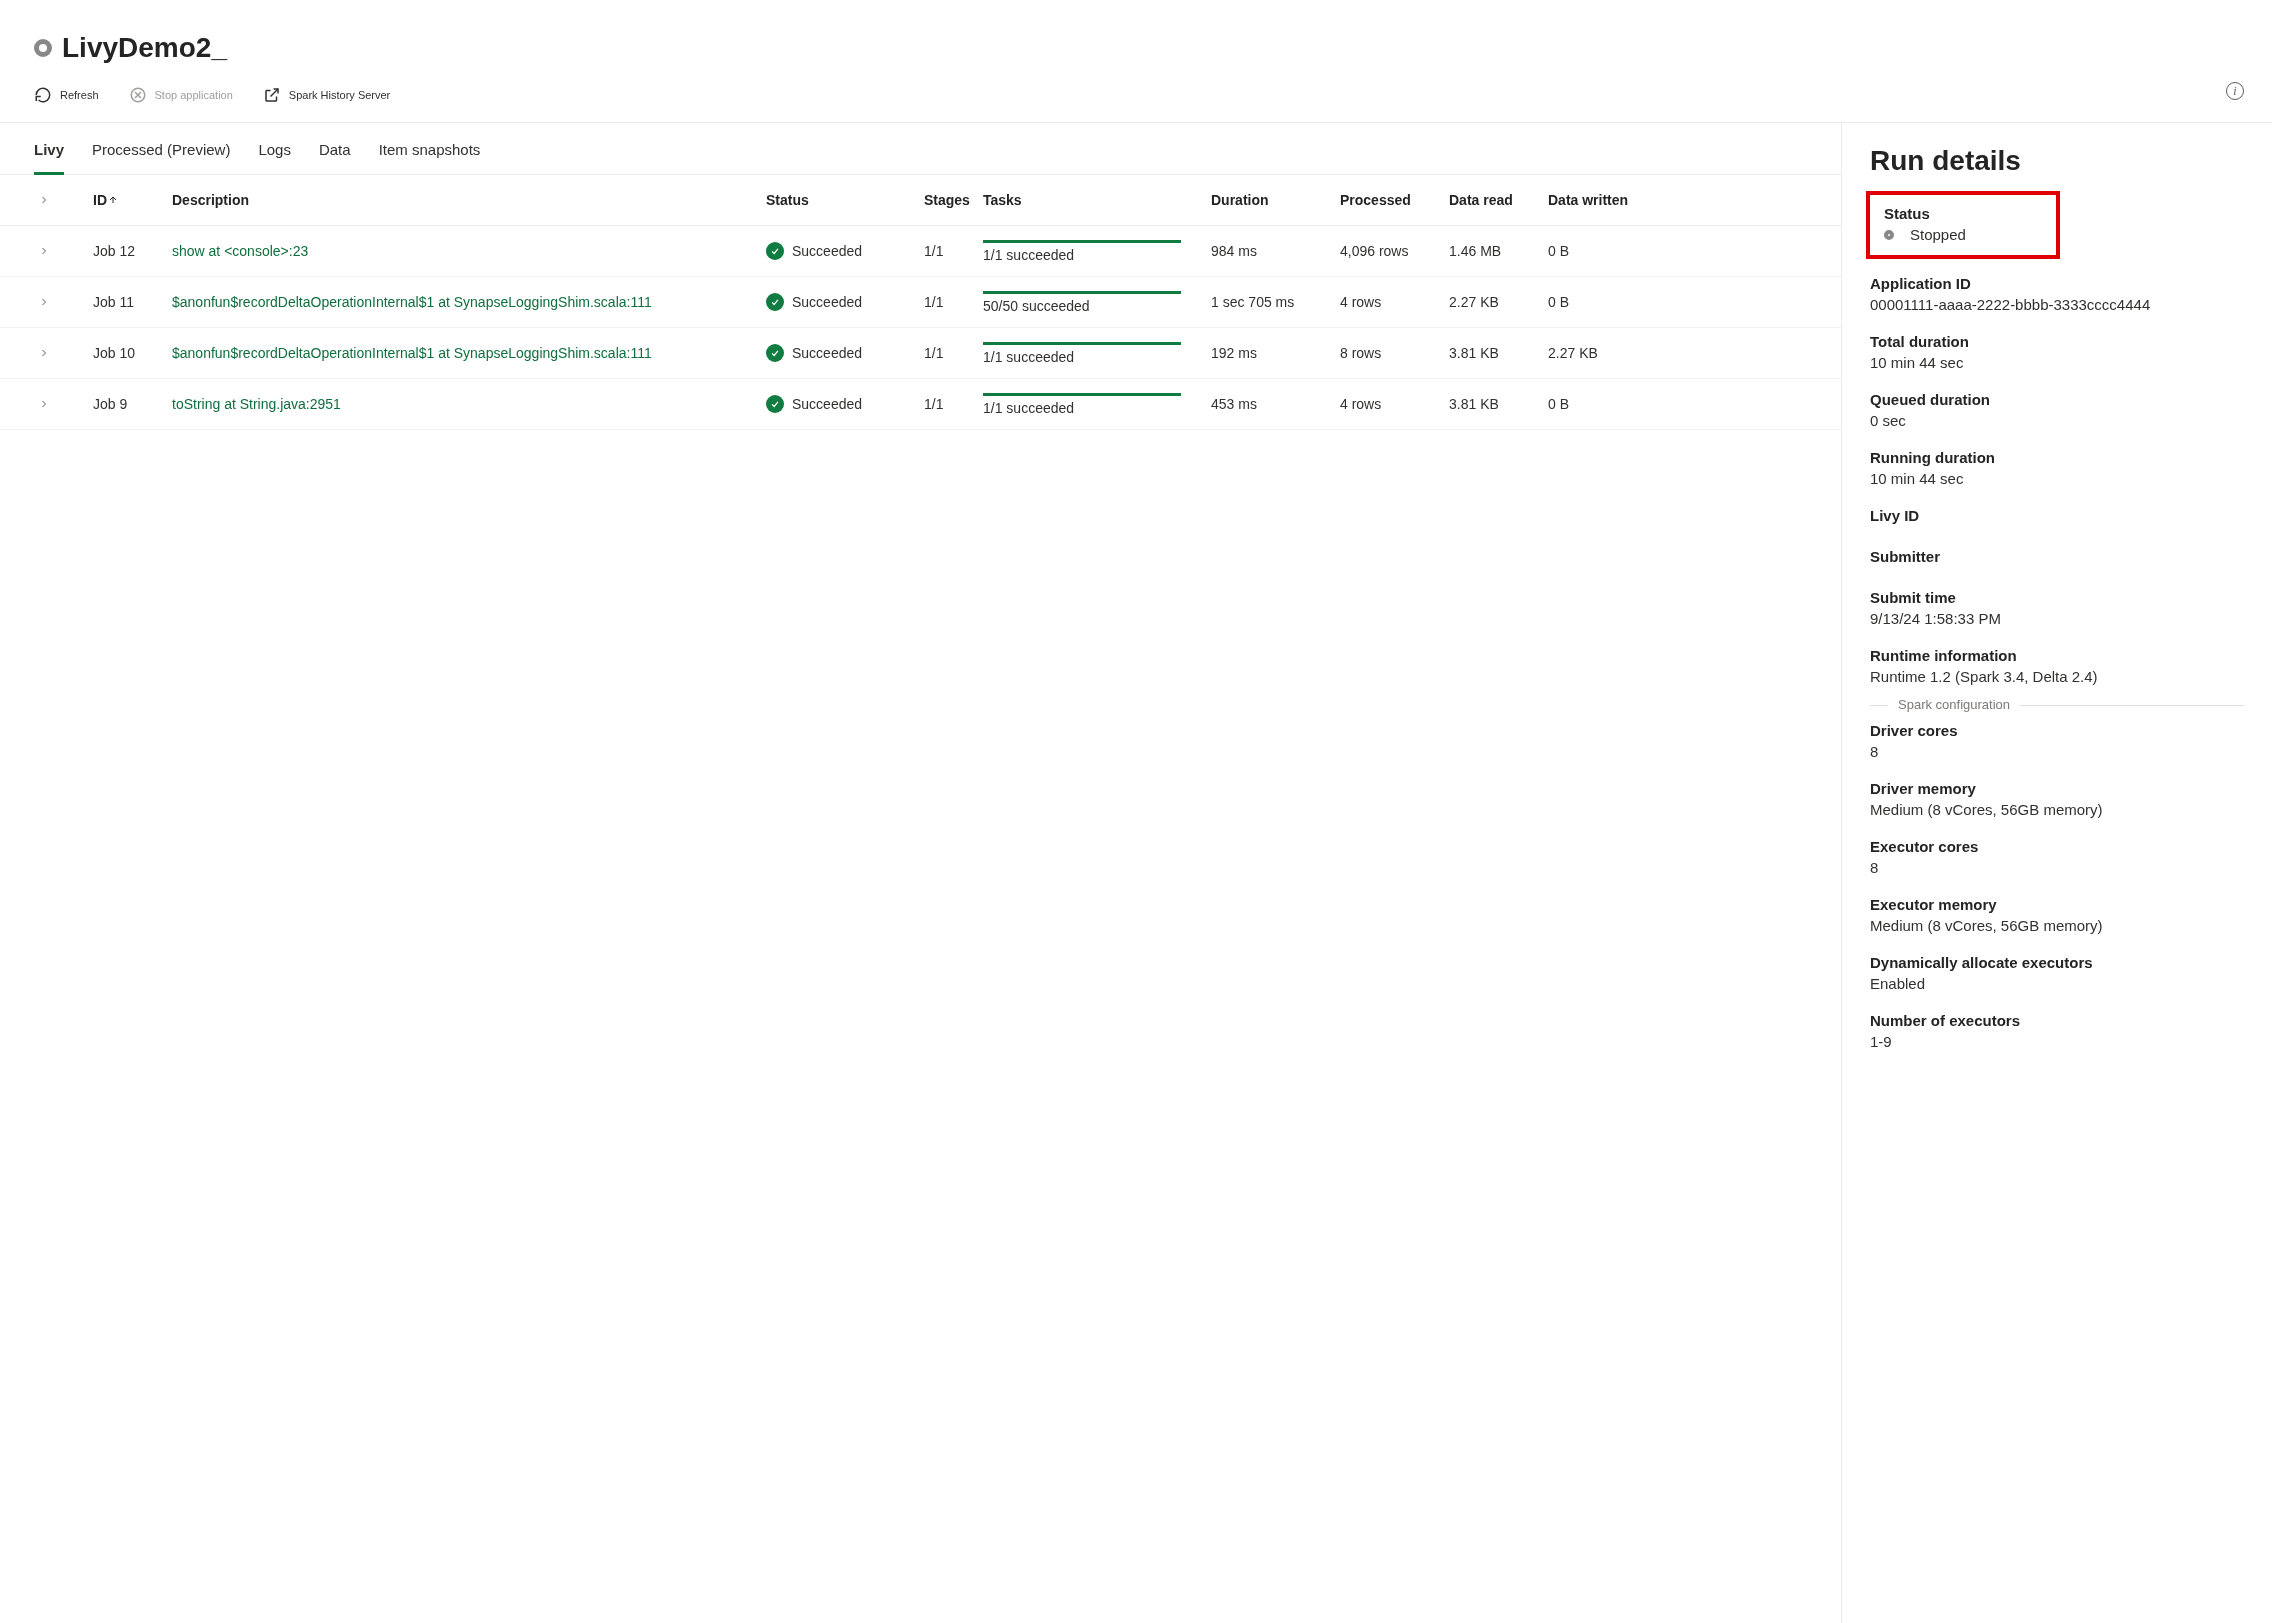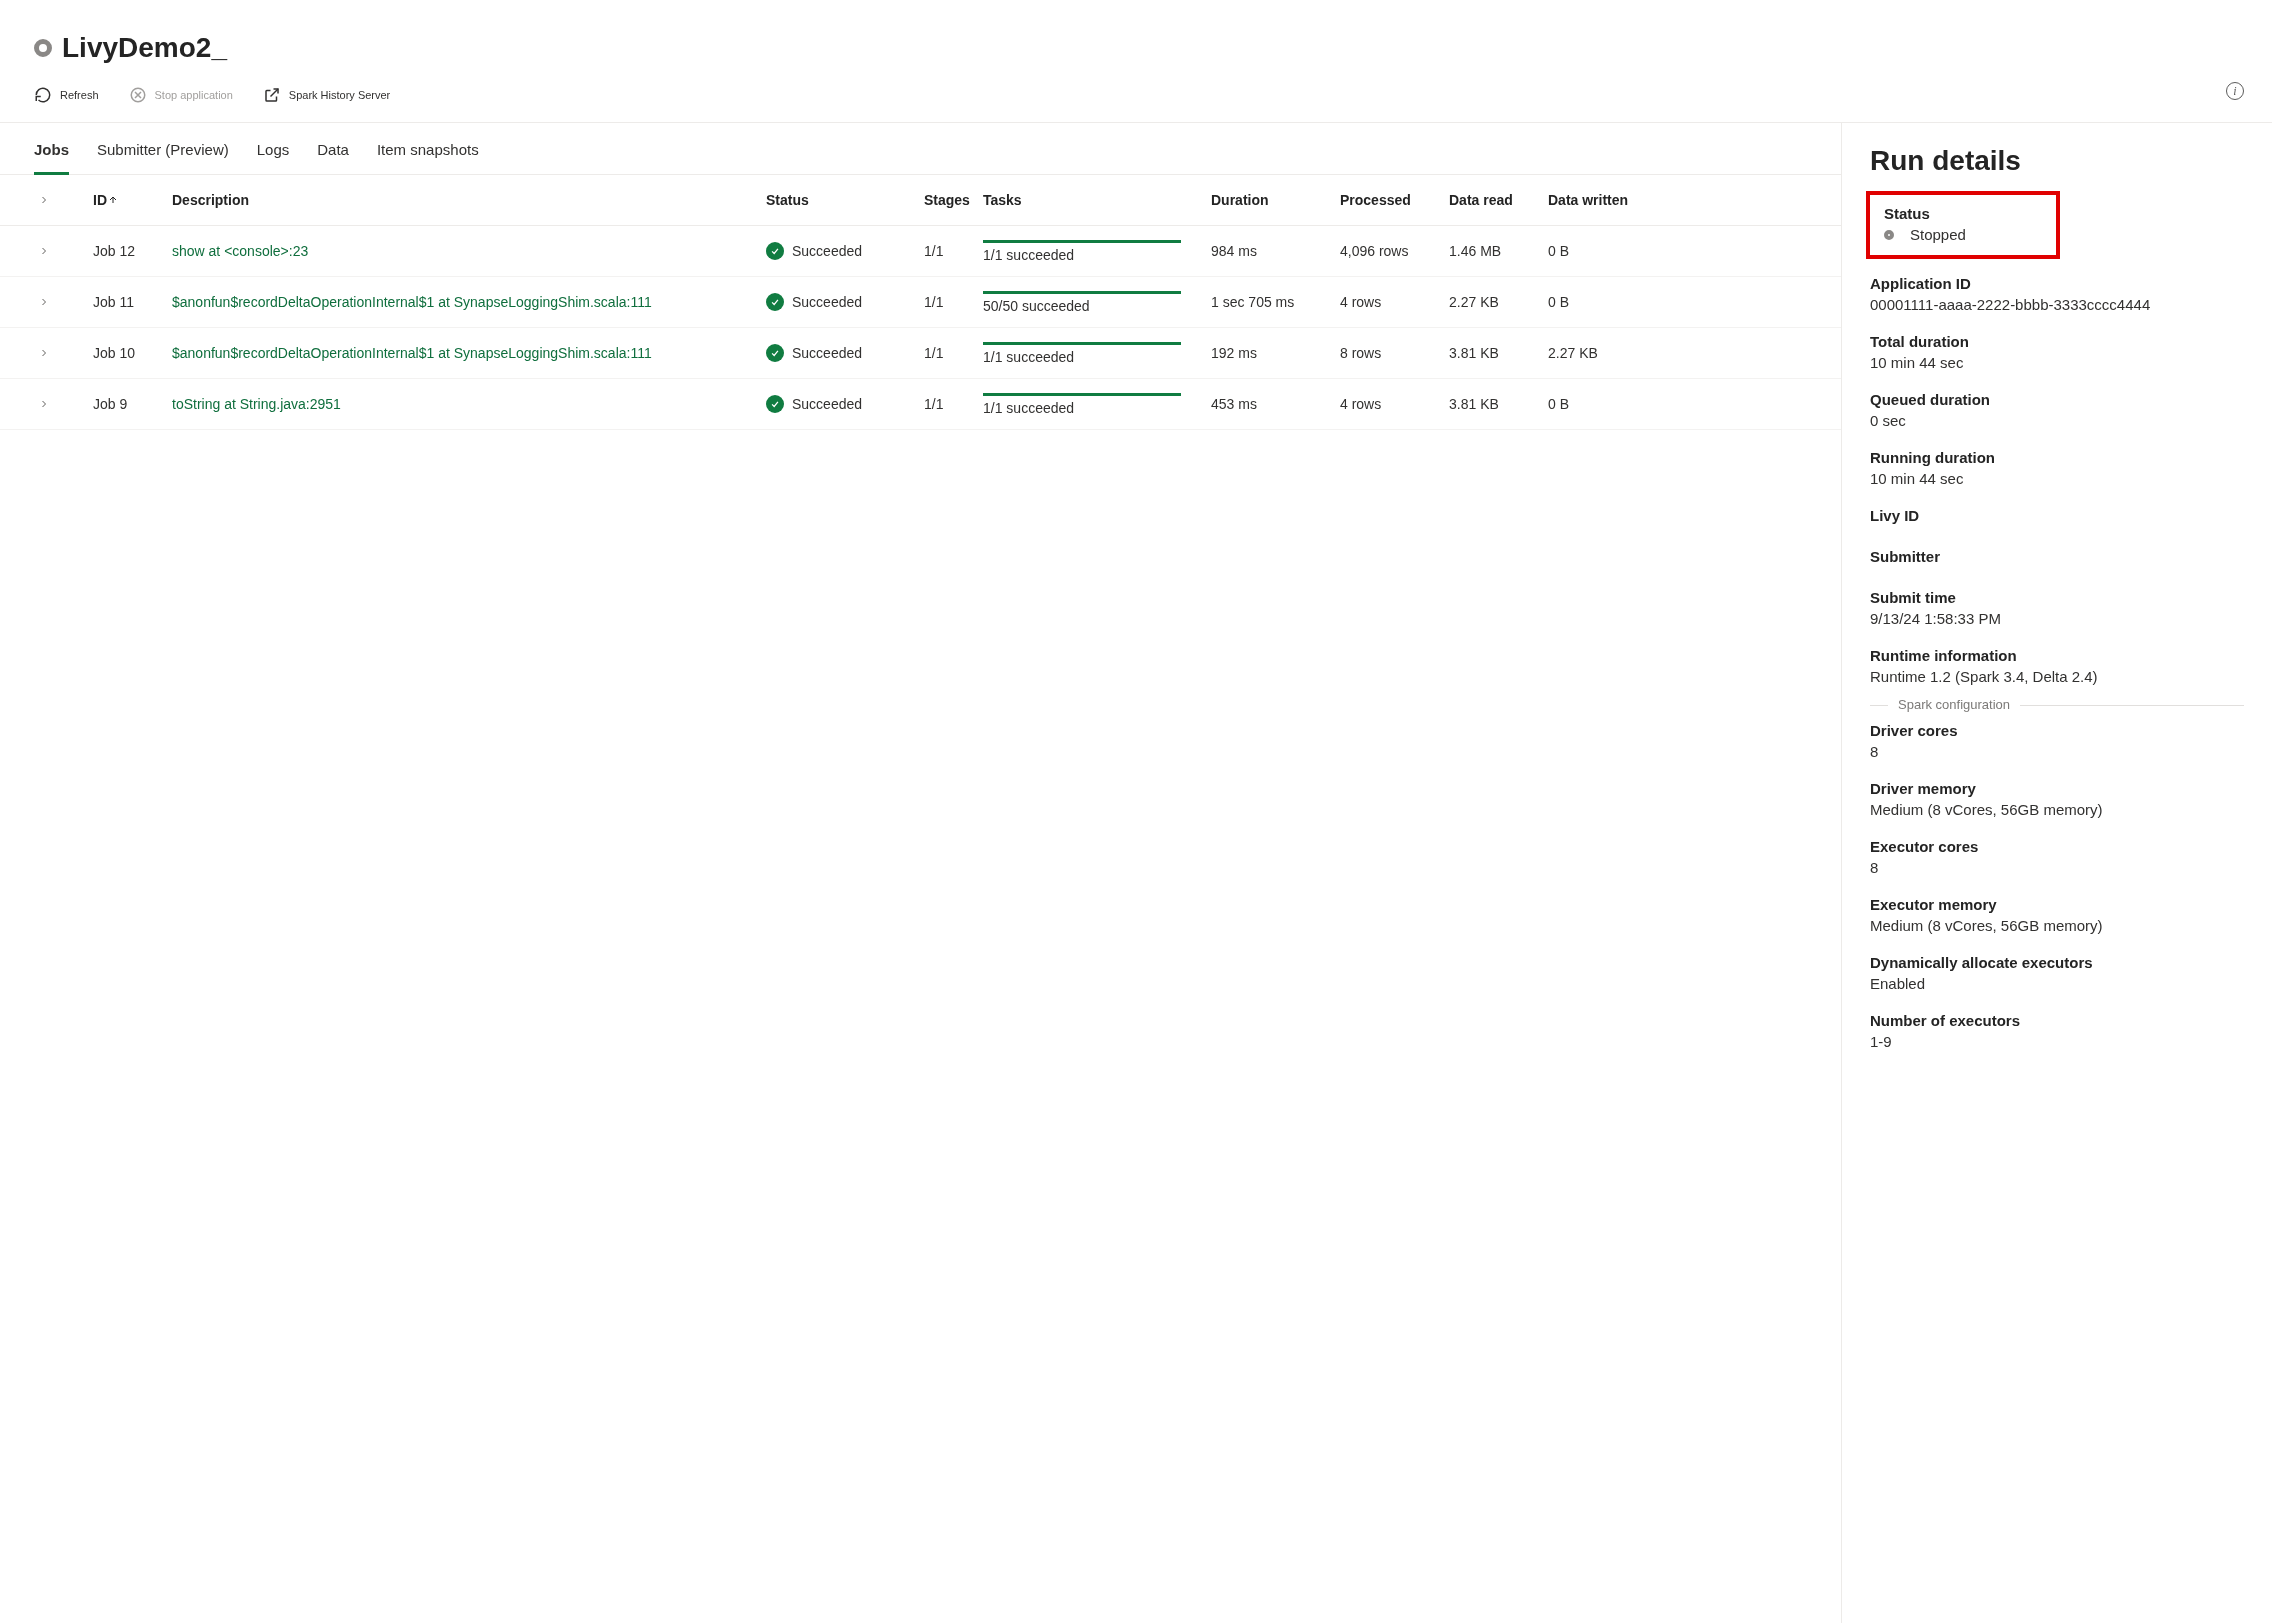--- a/index.html
+++ b/index.html
@@ -227,22 +227,22 @@
         </svg>
       <span>Spark History Server</span>
     </button>
     <span class="info-icon-right">i</span>
   </div>
 
   <div class="content">
     <div class="main">
 
       <div class="tabs">
-        <div class="tab active">Jobs</div>
-        <div class="tab">Submitter (Preview)</div>
+        <div class="tab active">Livy</div>
+        <div class="tab">Processed (Preview)</div>
         <div class="tab">Logs</div>
         <div class="tab">Data</div>
         <div class="tab">Item snapshots</div>
       </div>
 
       <div class="jobs-table">
         <div class="thead">
           <span class="expand-chevron">
             <svg viewBox="0 0 24 24">
                 <polyline points="9 6 15 12 9 18"></polyline>

